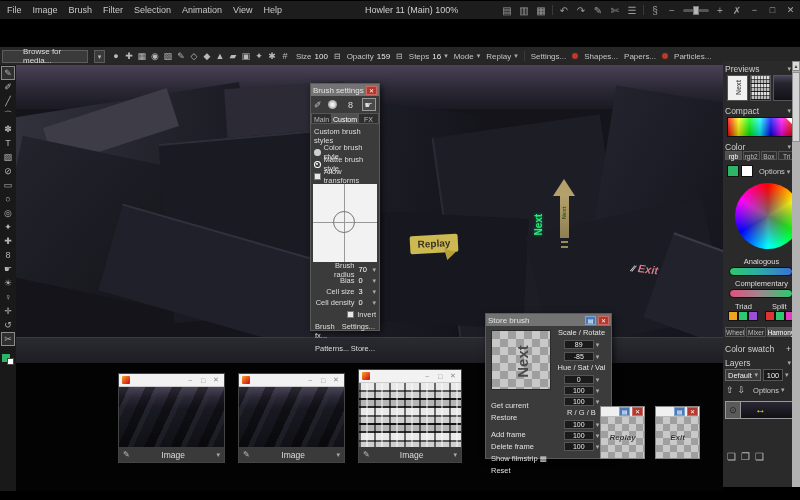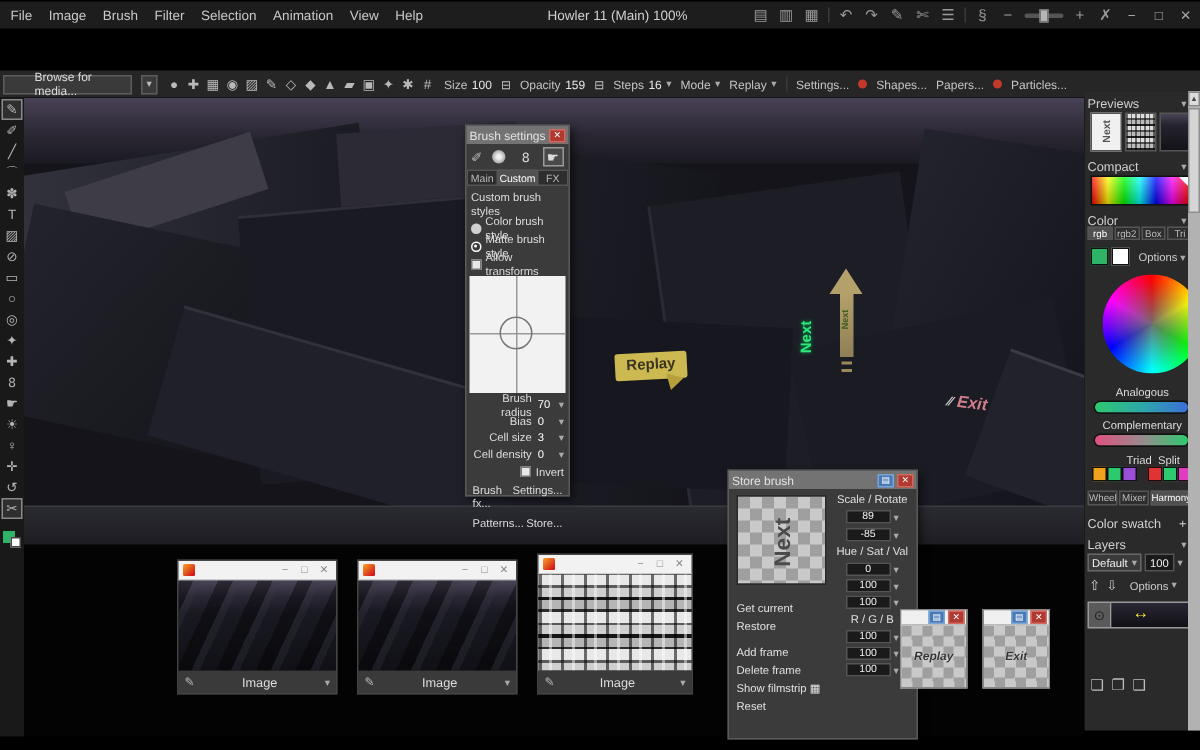--- a/index.html
+++ b/index.html
@@ -93,21 +93,21 @@
   #bp-preview { width:64px; height:78px; margin:2px auto; background:#f2f2f2; position:relative; }
   #bp-preview .hline { position:absolute; left:0; top:38px; width:64px; height:1px; background:#999; }
   #bp-preview .vline { position:absolute; left:31px; top:0; width:1px; height:78px; background:#999; }
   #bp-preview .circ { position:absolute; left:20px; top:27px; width:22px; height:22px; border:1px solid #777; border-radius:50%; }
   .prow { display:flex; align-items:center; height:11px; padding:0 3px; font-size:7.5px; color:#ddd; }
   .prow .pl { flex:1; text-align:right; }
   .prow .pv { width:14px; margin-left:4px; color:#fff; }
   #bp-invert { justify-content:flex-end; gap:3px; }
   .bp-btnrow { display:flex; justify-content:space-between; padding:2px 4px; font-size:7.5px; color:#ddd; }
 
-  #store-panel { left:485px; top:312px; width:127px; height:180px; }
+  #store-panel { left:485px; top:312px; width:127px; height:146px; }
   #sb-left { position:absolute; left:5px; top:16px; width:60px; }
   #sb-preview { width:60px; height:60px; background:conic-gradient(#c9c9c9 25%,#9f9f9f 0 50%,#c9c9c9 0 75%,#9f9f9f 0); background-size:16px 16px; position:relative; overflow:hidden; border:1px solid #2a2a2a; }
   #sb-preview span { position:absolute; left:14px; top:22px; font-size:15px; font-weight:bold; color:#4a4a4a; transform:rotate(-90deg); }
   .sb-btn { height:12px; font-size:7.5px; color:#e0e0e0; text-align:left; line-height:12px; }
   .gap6 { height:5px; }
   #sb-right { position:absolute; left:68px; top:14px; width:55px; display:flex; flex-direction:column; gap:1px; }
   .sb-lab { font-size:7.5px; color:#e0e0e0; text-align:center; height:10px; }
   .vrow { display:flex; align-items:center; justify-content:center; gap:2px; height:11px; }
   .vbox { width:30px; height:9px; background:#1a1a1a; border:1px solid #555; color:#eee; font-size:7px; text-align:center; line-height:8px; }
 
@@ -637,21 +637,21 @@
     </div>
     <div id="opt1">
       <span>Options</span>
       <span class="dda">▾</span>
     </div>
     <div id="wheel"></div>
     <div class="harm-lab" style="top:196px">Analogous</div>
     <div class="harm-bar" id="analog-bar"></div>
     <div class="harm-lab" style="top:218px">Complementary</div>
     <div class="harm-bar" id="comp-bar"></div>
-    <div class="tri-lab" style="left:28px">Triad</div>
+    <div class="tri-lab" style="left:12px">Triad</div>
     <div class="tri-lab" style="left:49px">Split</div>
     <div class="swrow" style="left:5px">
       <div style="background:#f0a21f"></div>
       <div style="background:#2dc96e"></div>
       <div style="background:#9b4fd8"></div>
     </div>
     <div class="swrow" style="left:42px">
       <div style="background:#e03434"></div>
       <div style="background:#2dc96e"></div>
       <div style="background:#e03ec0"></div>

